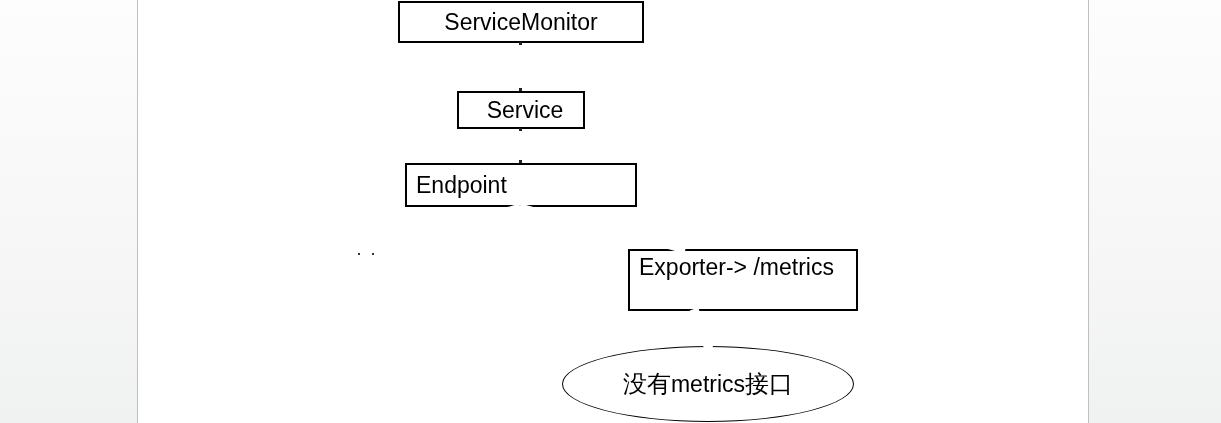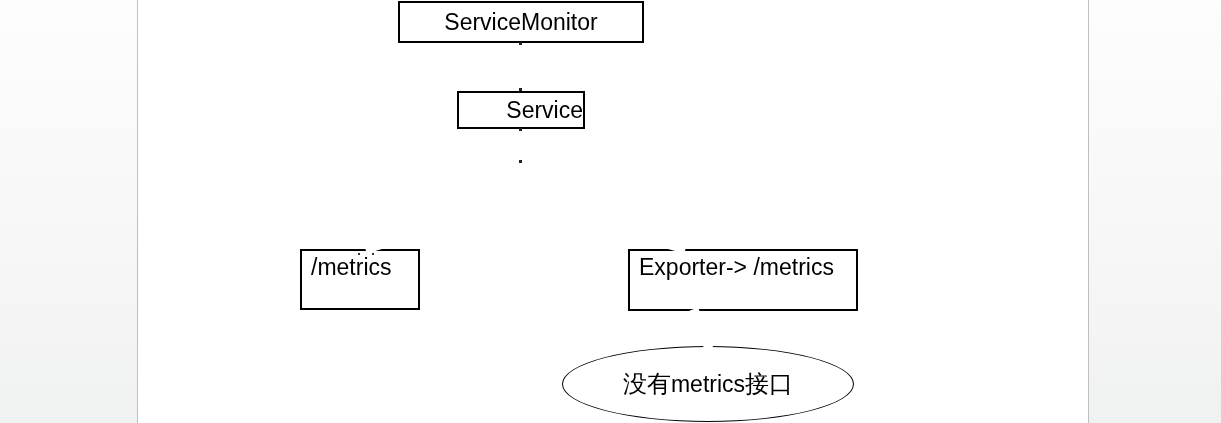--- a/index.html
+++ b/index.html
@@ -22,21 +22,21 @@
   .node{
     position:absolute;background:#ffffff;border:2px solid #000;
     box-sizing:border-box;display:flex;font-size:23px;line-height:27px;
     z-index:3;white-space:nowrap;
   }
   .node.center{align-items:center;justify-content:center;}
   .node.left-mid{align-items:center;justify-content:flex-start;padding-left:9px;}
   .node.left-top{align-items:flex-start;justify-content:flex-start;padding:3px 0 0 9px;}
 
   #n-servicemonitor{left:398px;top:1px;width:246px;height:42px;}
-  #n-service{left:457px;top:91px;width:128px;height:38px;padding-left:8px;justify-content:flex-end;}
+  #n-service{left:457px;top:91px;width:128px;height:38px;padding-left:8px;justify-content:center;}
   #n-endpoint{left:405px;top:163px;width:232px;height:44px;}
   #n-metrics{left:300px;top:249px;width:120px;height:61px;}
   #n-exporter{left:592px;top:249px;width:230px;height:62px;margin-left:36px;}
 
   .ellipse{
     position:absolute;background:#ffffff;border:1.5px solid #000;border-radius:50%;
     box-sizing:border-box;display:flex;align-items:center;justify-content:center;
     font-size:23px;z-index:3;white-space:nowrap;
   }
   #n-ellipse{left:562px;top:346px;width:292px;height:76px;}
@@ -64,24 +64,24 @@
   <div class="gutter right"></div>
 
   <div class="node center" id="n-servicemonitor">
     <span>ServiceMonitor</span>
   </div>
 
   <div class="node left-mid" id="n-service">
     <span>Service</span>
   </div>
 
+  <div class="node left-mid" id="n-endpoint">
+    <span>Endpoint</span>
+  </div>
 
-  <div class="node left-top" id="n-metrics">
-    <span>/metrics</span>
-  </div>
 
   <div class="node left-top" id="n-exporter">
     <span>Exporter-&gt; /metrics</span>
   </div>
 
   <div class="ellipse" id="n-ellipse">
     <span class="cjk">没有</span>
       <span>metrics</span>
       <span class="cjk">接口</span>
   </div>

